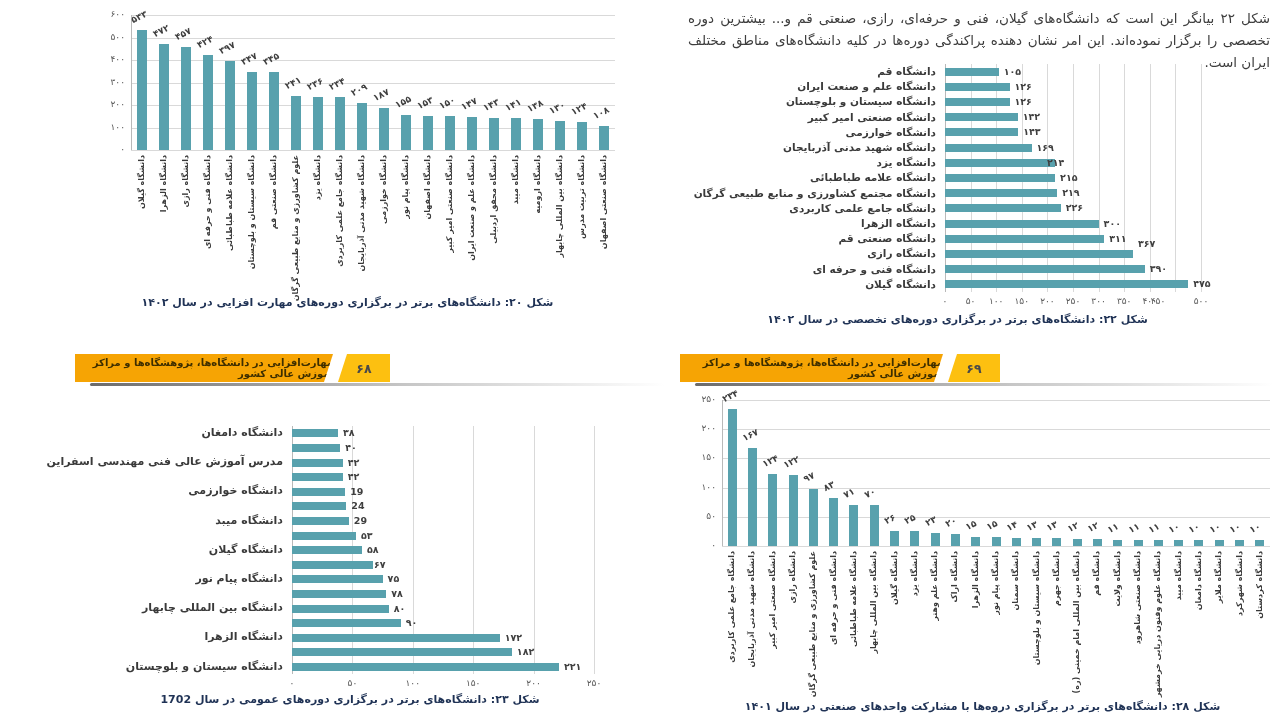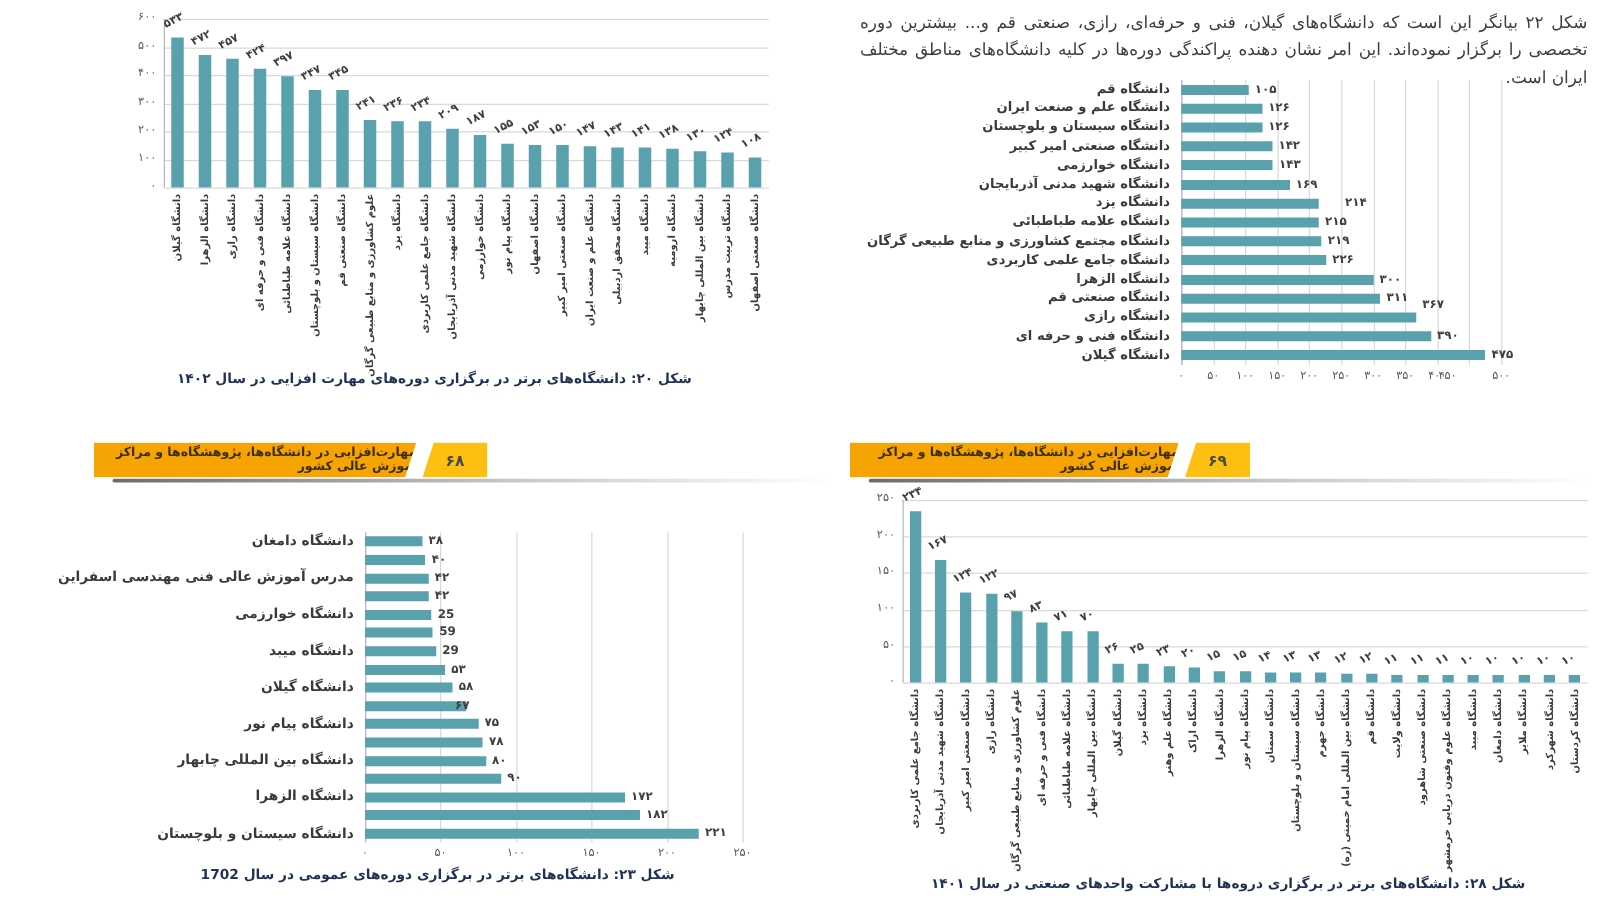--- a/index.html
+++ b/index.html
@@ -167,21 +167,21 @@
       <div class="bar" style="left: 255px; top: 55.2px; width: 72.704px; height: 8px;"></div>
       <div class="hval" style="left: 332.704px; top: 53.2px;">۱۴۲</div>
       <div class="hcat" style="left: 0px; top: 51.6px; width: 246px; height: 15.2px; line-height: 15.2px; font-size: 10.5px;">دانشگاه صنعتی امیر کبیر</div>
       <div class="bar" style="left: 255px; top: 70.4px; width: 73.216px; height: 8px;"></div>
       <div class="hval" style="left: 333.216px; top: 68.4px;">۱۴۳</div>
       <div class="hcat" style="left: 0px; top: 66.8px; width: 246px; height: 15.2px; line-height: 15.2px; font-size: 10.5px;">دانشگاه خوارزمی</div>
       <div class="bar" style="left: 255px; top: 85.6px; width: 86.528px; height: 8px;"></div>
       <div class="hval" style="left: 346.528px; top: 83.6px;">۱۶۹</div>
       <div class="hcat" style="left: 0px; top: 82px; width: 246px; height: 15.2px; line-height: 15.2px; font-size: 10.5px;">دانشگاه شهید مدنی آذربایجان</div>
       <div class="bar" style="left: 255px; top: 100.8px; width: 109.568px; height: 8px;"></div>
-      <div class="hval" style="left: 386px; top: 98.8px;">۲۱۴</div>
+      <div class="hval" style="left: 357px; top: 98.8px;">۲۱۴</div>
       <div class="hcat" style="left: 0px; top: 97.2px; width: 246px; height: 15.2px; line-height: 15.2px; font-size: 10.5px;">دانشگاه یزد</div>
       <div class="bar" style="left: 255px; top: 116px; width: 110.08px; height: 8px;"></div>
       <div class="hval" style="left: 370.08px; top: 114px;">۲۱۵</div>
       <div class="hcat" style="left: 0px; top: 112.4px; width: 246px; height: 15.2px; line-height: 15.2px; font-size: 10.5px;">دانشگاه علامه طباطبائی</div>
       <div class="bar" style="left: 255px; top: 131.2px; width: 112.128px; height: 8px;"></div>
       <div class="hval" style="left: 372.128px; top: 129.2px;">۲۱۹</div>
       <div class="hcat" style="left: 0px; top: 127.6px; width: 246px; height: 15.2px; line-height: 15.2px; font-size: 10.5px;">دانشگاه مجتمع کشاورزی و منابع طبیعی گرگان</div>
       <div class="bar" style="left: 255px; top: 146.4px; width: 115.712px; height: 8px;"></div>
       <div class="hval" style="left: 375.712px; top: 144.4px;">۲۲۶</div>
       <div class="hcat" style="left: 0px; top: 142.8px; width: 246px; height: 15.2px; line-height: 15.2px; font-size: 10.5px;">دانشگاه جامع علمی کاربردی</div>
@@ -194,20 +194,21 @@
       <div class="bar" style="left: 255px; top: 192px; width: 187.904px; height: 8px;"></div>
       <div class="hval" style="left: 447.904px; top: 180px;">۳۶۷</div>
       <div class="hcat" style="left: 0px; top: 188.4px; width: 246px; height: 15.2px; line-height: 15.2px; font-size: 10.5px;">دانشگاه رازی</div>
       <div class="bar" style="left: 255px; top: 207.2px; width: 199.68px; height: 8px;"></div>
       <div class="hval" style="left: 459.68px; top: 205.2px;">۳۹۰</div>
       <div class="hcat" style="left: 0px; top: 203.6px; width: 246px; height: 15.2px; line-height: 15.2px; font-size: 10.5px;">دانشگاه فنی و حرفه ای</div>
       <div class="bar" style="left: 255px; top: 222.4px; width: 243.2px; height: 8px;"></div>
       <div class="hval" style="left: 503.2px; top: 220.4px;">۴۷۵</div>
       <div class="hcat" style="left: 0px; top: 218.8px; width: 246px; height: 15.2px; line-height: 15.2px; font-size: 10.5px;">دانشگاه گیلان</div>
     </div>
+  <div class="caption" style="left:690px; top:313px; width:535px;">شکل ۲۲: دانشگاه‌های برتر در برگزاری دوره‌های تخصصی در سال ۱۴۰۲</div>
 
   <div class="banner" style="left:75px; top:354px; width:315px;">
     <div class="banner-band">مهارت‌افزایی در دانشگاه‌ها، پژوهشگاه‌ها و مراکز آموزش عالی کشور</div>
     <div class="banner-num">۶۸</div>
     <div class="banner-shadow" style="left:15px; width:575px;"></div>
   </div>
 
   <div class="banner" style="left:680px; top:354px; width:320px;">
     <div class="banner-band">مهارت‌افزایی در دانشگاه‌ها، پژوهشگاه‌ها و مراکز آموزش عالی کشور</div>
     <div class="banner-num">۶۹</div>
@@ -232,34 +233,34 @@
       <div class="hval" style="left: 247.904px; top: 9.3px;">۳۸</div>
       <div class="hcat" style="left: 0px; top: 8px; width: 188px; height: 14.6px; line-height: 14.6px; font-size: 11px;">دانشگاه دامغان</div>
       <div class="bar" style="left: 197px; top: 25.9px; width: 48.32px; height: 8px;"></div>
       <div class="hval" style="left: 250.32px; top: 23.9px;">۴۰</div>
       <div class="bar" style="left: 197px; top: 40.5px; width: 50.736px; height: 8px;"></div>
       <div class="hval" style="left: 252.736px; top: 38.5px;">۴۲</div>
       <div class="hcat" style="left: 0px; top: 37.2px; width: 188px; height: 14.6px; line-height: 14.6px; font-size: 11px;">مدرس آموزش عالی فنی مهندسی اسفراین</div>
       <div class="bar" style="left: 197px; top: 55.1px; width: 50.736px; height: 8px;"></div>
       <div class="hval" style="left: 252.736px; top: 53.1px;">۴۲</div>
       <div class="bar" style="left: 197px; top: 69.7px; width: 53.152px; height: 8px;"></div>
-      <div class="hval" style="left: 255.152px; top: 67.7px;">25</div>
+      <div class="hval" style="left: 255.152px; top: 67.7px;">19</div>
       <div class="hcat" style="left: 0px; top: 66.4px; width: 188px; height: 14.6px; line-height: 14.6px; font-size: 11px;">دانشگاه خوارزمی</div>
       <div class="bar" style="left: 197px; top: 84.3px; width: 54.36px; height: 8px;"></div>
-      <div class="hval" style="left: 256.36px; top: 82.3px;">59</div>
+      <div class="hval" style="left: 256.36px; top: 82.3px;">24</div>
       <div class="bar" style="left: 197px; top: 98.9px; width: 56.776px; height: 8px;"></div>
       <div class="hval" style="left: 258.776px; top: 96.9px;">29</div>
       <div class="hcat" style="left: 0px; top: 95.6px; width: 188px; height: 14.6px; line-height: 14.6px; font-size: 11px;">دانشگاه میبد</div>
       <div class="bar" style="left: 197px; top: 113.5px; width: 64.024px; height: 8px;"></div>
       <div class="hval" style="left: 266.024px; top: 111.5px;">۵۳</div>
       <div class="bar" style="left: 197px; top: 128.1px; width: 70.064px; height: 8px;"></div>
       <div class="hval" style="left: 272.064px; top: 126.1px;">۵۸</div>
       <div class="hcat" style="left: 0px; top: 124.8px; width: 188px; height: 14.6px; line-height: 14.6px; font-size: 11px;">دانشگاه گیلان</div>
       <div class="bar" style="left: 197px; top: 142.7px; width: 80.936px; height: 8px;"></div>
-      <div class="hval" style="left: 269px; top: 140.7px;">۶۷</div>
+      <div class="hval" style="left: 279px; top: 140.7px;">۶۷</div>
       <div class="bar" style="left: 197px; top: 157.3px; width: 90.6px; height: 8px;"></div>
       <div class="hval" style="left: 292.6px; top: 155.3px;">۷۵</div>
       <div class="hcat" style="left: 0px; top: 154px; width: 188px; height: 14.6px; line-height: 14.6px; font-size: 11px;">دانشگاه پیام نور</div>
       <div class="bar" style="left: 197px; top: 171.9px; width: 94.224px; height: 8px;"></div>
       <div class="hval" style="left: 296.224px; top: 169.9px;">۷۸</div>
       <div class="bar" style="left: 197px; top: 186.5px; width: 96.64px; height: 8px;"></div>
       <div class="hval" style="left: 298.64px; top: 184.5px;">۸۰</div>
       <div class="hcat" style="left: 0px; top: 183.2px; width: 188px; height: 14.6px; line-height: 14.6px; font-size: 11px;">دانشگاه بین المللی چابهار</div>
       <div class="bar" style="left: 197px; top: 201.1px; width: 108.72px; height: 8px;"></div>
       <div class="hval" style="left: 310.72px; top: 199.1px;">۹۰</div>

